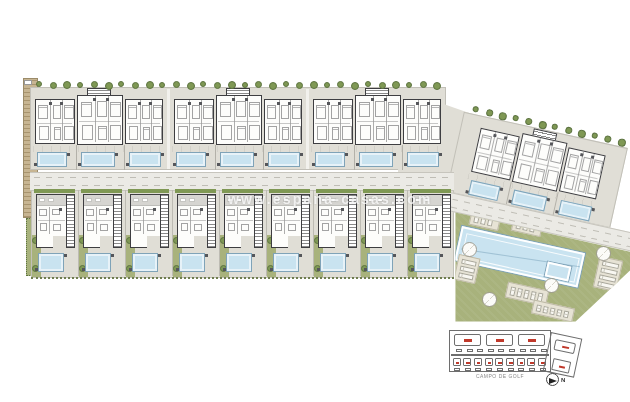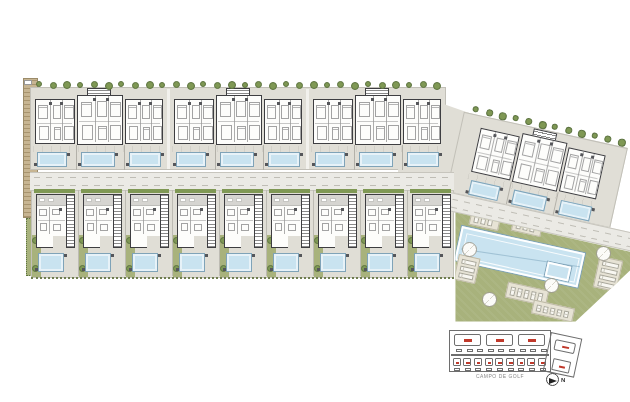--- a/index.html
+++ b/index.html
@@ -7,20 +7,21 @@
   #plan{position:relative;width:630px;height:402px;background:#fff;overflow:hidden;font-family:"Liberation Sans",sans-serif}
   .a{position:absolute;box-sizing:border-box}
   #watermark{z-index:40;font-size:14px;font-weight:600;letter-spacing:2.2px;color:rgba(255,255,255,.78);text-shadow:0 0 2px rgba(110,110,110,.35);white-space:nowrap}
   #keyplan-label{z-index:41;font-size:5px;letter-spacing:.5px;color:#8a8a8a;width:120px;text-align:center}
   #north-label{z-index:41;font-size:6px;color:#333;font-weight:700}
 </style>
 </head>
 <body>
 
 <div id="plan">
+  <div id="watermark" class="a" style="left:228px;top:191px">www.espana-casas.com</div>
   <div id="keyplan-label" class="a" style="left:440px;top:373px">CAMPO DE GOLF</div>
   <div id="north-label" class="a" style="left:561px;top:377px">N</div>
 <div class="a" style="background: repeating-linear-gradient(0deg, rgb(168, 148, 110) 0px, rgb(168, 148, 110) 1px, rgb(199, 181, 146) 1px, rgb(199, 181, 146) 4px); border: 1px solid rgb(155, 139, 105); left: 23px; top: 78px; width: 15px; height: 140px;"></div>
     <div class="a" style="background: rgb(255, 255, 255); border: 1px solid rgb(153, 153, 153); left: 24px; top: 80px; width: 8px; height: 5px;"></div>
     <div class="a" style="background: rgb(168, 178, 124); border: 1px dotted rgb(92, 115, 64); left: 26px; top: 218px; width: 12px; height: 58px;"></div>
     <div class="a" style="background: rgb(224, 222, 214); border: 1px solid rgb(194, 192, 184); left: 30px; top: 87px; width: 416px; height: 83px;"></div>
     <div class="a" style="background: rgb(224, 222, 214); clip-path: polygon(0px 0px, 100% 26%, 100% 100%, 0px 96%); left: 398px; top: 88px; width: 74px; height: 100px;"></div>
     <div class="a" style="left: 31px; top: 88px; width: 136px; height: 82px;">
       <div class="a" style="background: repeating-linear-gradient(0deg, rgb(138, 138, 138) 0px, rgb(138, 138, 138) 1px, transparent 1px, transparent 3.2px) rgb(255, 255, 255); border: 1.4px solid rgb(62, 62, 65); left: 56px; top: 0px; width: 24px; height: 17px;"></div>
       <div class="a" style="background: rgb(253, 253, 251); border: 1.4px solid rgb(62, 62, 65); left: 4px; top: 11px; width: 40px; height: 45px;">

